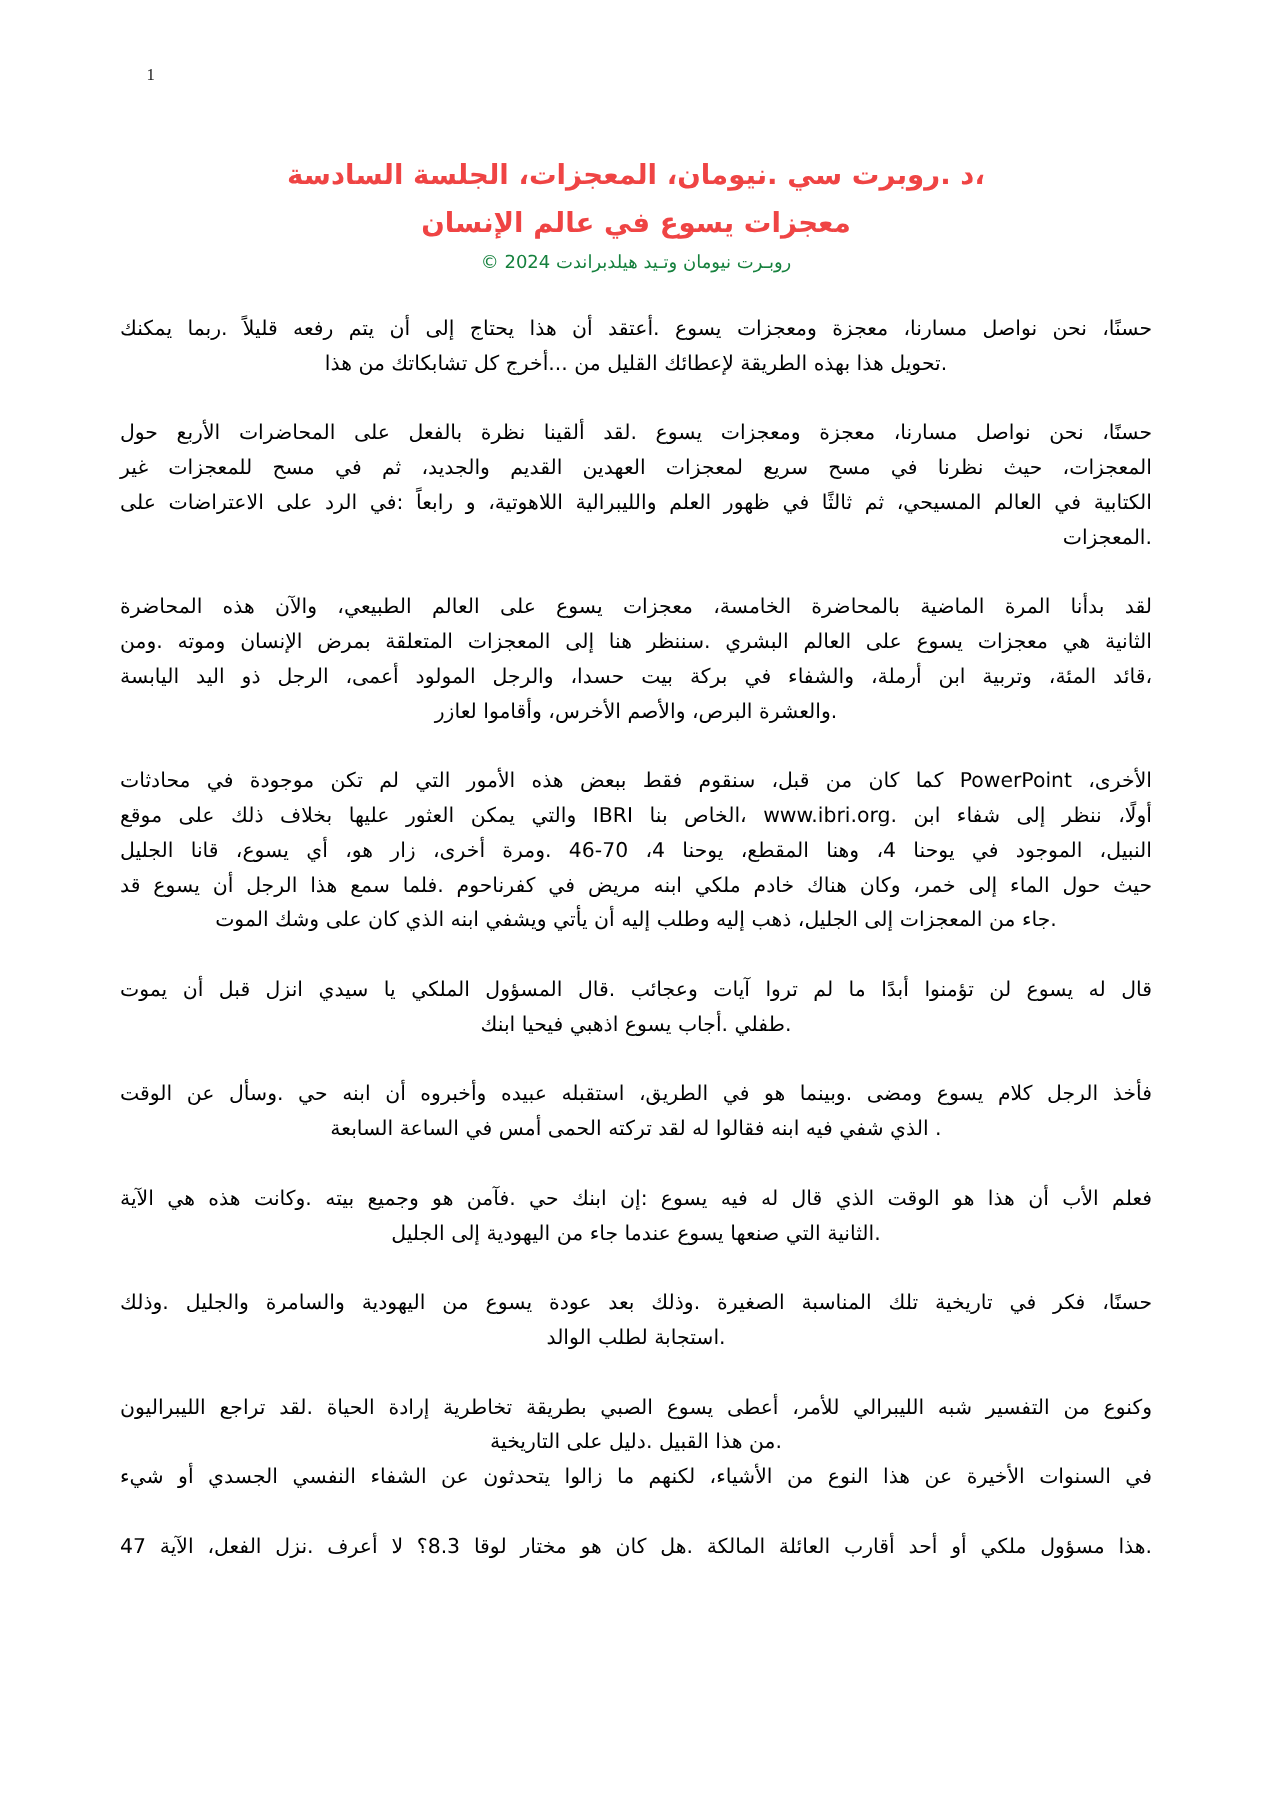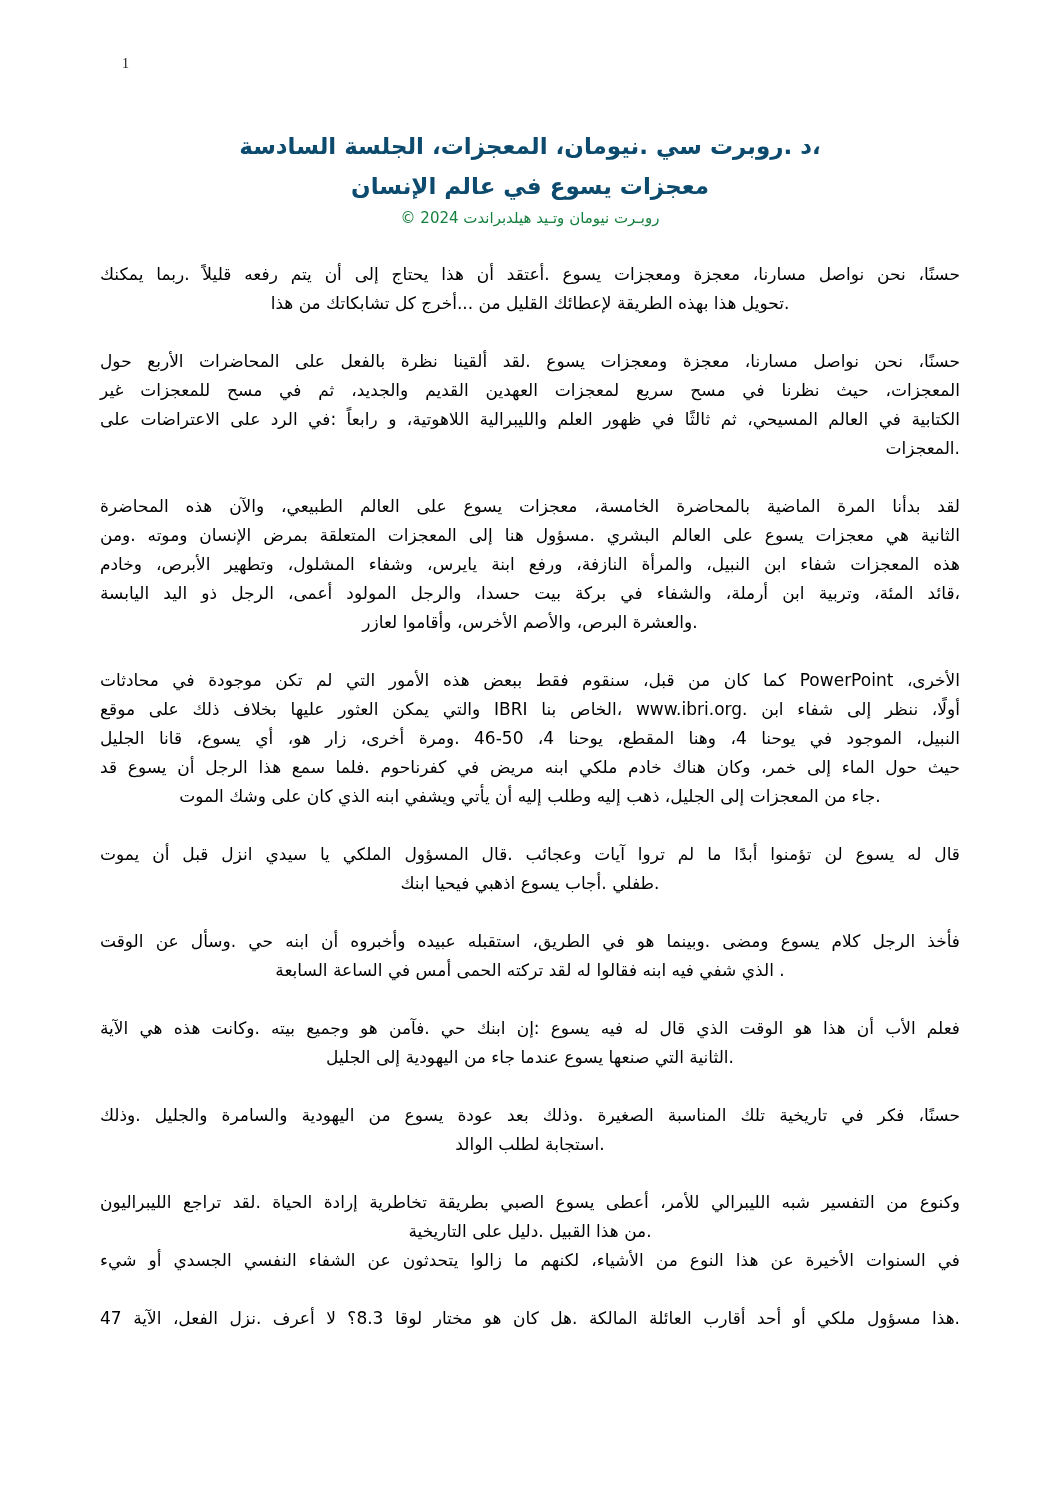--- a/index.html
+++ b/index.html
@@ -27,21 +27,21 @@
     right: 98px;
     direction: rtl;
     unicode-bidi: embed;
   }
   .title-block { margin-bottom: 10px; }
   .title-line {
     text-align: center;
     font-weight: 700;
     font-size: 23px;
     line-height: 40px;
-    color: #0c4a6e;
+    color: #ef4444;
   }
   .copyright-line {
     text-align: center;
     font-size: 15px;
     line-height: 24px;
     letter-spacing: 1px;
     color: #15803d;
   }
   .body-block { margin-top: 30px; }
   .para { margin: 0 0 29px 0; font-size: 17px; line-height: 29px; }
@@ -74,30 +74,29 @@
 
       <div class="para">
         <div class="ln stretch">حسنًا، نحن نواصل مسارنا، معجزة ومعجزات يسوع .لقد ألقينا نظرة بالفعل على المحاضرات الأربع حول</div>
         <div class="ln stretch">المعجزات، حيث نظرنا في مسح سريع لمعجزات العهدين القديم والجديد، ثم في مسح للمعجزات غير</div>
         <div class="ln stretch">الكتابية في العالم المسيحي، ثم ثالثًا في ظهور العلم والليبرالية اللاهوتية، و رابعاً :في الرد على الاعتراضات على</div>
         <div class="ln right">.المعجزات</div>
       </div>
 
       <div class="para">
         <div class="ln stretch">لقد بدأنا المرة الماضية بالمحاضرة الخامسة، معجزات يسوع على العالم الطبيعي، والآن هذه المحاضرة</div>
-        <div class="ln stretch">الثانية هي معجزات يسوع على العالم البشري .مسؤول هنا إلى المعجزات المتعلقة بمرض الإنسان وموته .ومن</div>
-        <div class="ln stretch">هذه المعجزات شفاء ابن النبيل، والمرأة النازفة، ورفع ابنة يايرس، وشفاء المشلول، وتطهير الأبرص، وخادم</div>
+        <div class="ln stretch">الثانية هي معجزات يسوع على العالم البشري .سننظر هنا إلى المعجزات المتعلقة بمرض الإنسان وموته .ومن</div>
         <div class="ln stretch">،قائد المئة، وتربية ابن أرملة، والشفاء في بركة بيت حسدا، والرجل المولود أعمى، الرجل ذو اليد اليابسة</div>
         <div class="ln center">.والعشرة البرص، والأصم الأخرس، وأقاموا لعازر</div>
       </div>
 
       <div class="para">
         <div class="ln stretch">الأخرى، PowerPoint كما كان من قبل، سنقوم فقط ببعض هذه الأمور التي لم تكن موجودة في محادثات</div>
         <div class="ln stretch">أولًا، ننظر إلى شفاء ابن .www.ibri.org ،الخاص بنا IBRI والتي يمكن العثور عليها بخلاف ذلك على موقع</div>
-        <div class="ln stretch">النبيل، الموجود في يوحنا 4، وهنا المقطع، يوحنا 4، 50-46 .ومرة أخرى، زار هو، أي يسوع، قانا الجليل</div>
+        <div class="ln stretch">النبيل، الموجود في يوحنا 4، وهنا المقطع، يوحنا 4، 70-46 .ومرة أخرى، زار هو، أي يسوع، قانا الجليل</div>
         <div class="ln stretch">حيث حول الماء إلى خمر، وكان هناك خادم ملكي ابنه مريض في كفرناحوم .فلما سمع هذا الرجل أن يسوع قد</div>
         <div class="ln center">.جاء من المعجزات إلى الجليل، ذهب إليه وطلب إليه أن يأتي ويشفي ابنه الذي كان على وشك الموت</div>
       </div>
 
       <div class="para">
         <div class="ln stretch">قال له يسوع لن تؤمنوا أبدًا ما لم تروا آيات وعجائب .قال المسؤول الملكي يا سيدي انزل قبل أن يموت</div>
         <div class="ln center">.طفلي .أجاب يسوع اذهبي فيحيا ابنك</div>
       </div>
 
       <div class="para">

